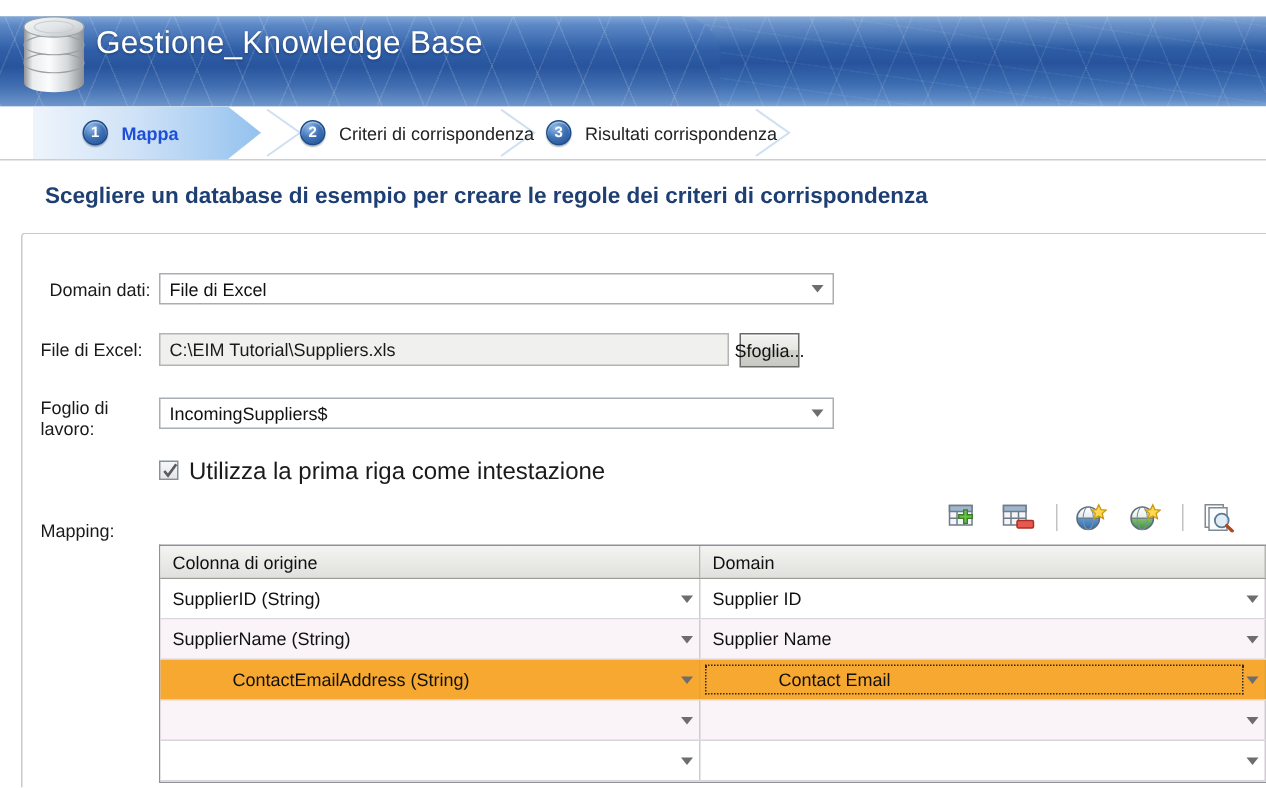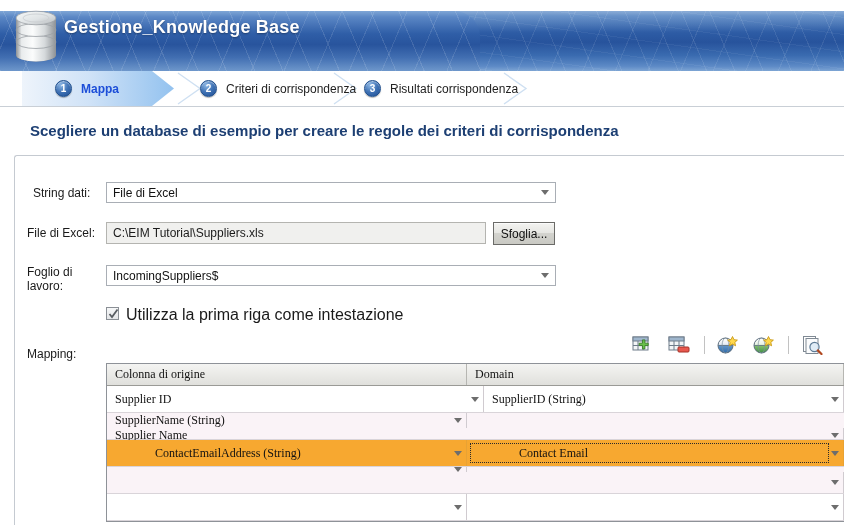--- a/index.html
+++ b/index.html
@@ -61,22 +61,22 @@
   .banner-round::before {
     content: "";
     position: absolute; inset: 0;
     background-image:
       repeating-linear-gradient(67deg, rgba(255,255,255,0.12) 0 1px, transparent 1px 26px),
       repeating-linear-gradient(-67deg, rgba(255,255,255,0.11) 0 1px, transparent 1px 30px);
   }
   .banner-title {
     position: absolute;
     left: 64px; top: 17px;
-    font-size: 18px;
-    font-weight: bold;
+    font-size: 21px;
+    font-weight: normal;
     color: #ffffff;
     letter-spacing: .2px;
     text-shadow: 0 1px 2px rgba(0,0,0,.35);
     white-space: nowrap;
     z-index: 5;
   }
 
   
   .db-logo {
     position: absolute;
@@ -235,21 +235,20 @@
   }
 
   
   .grid {
     position: absolute;
     left: 106px; top: 363px;
     width: 738px;
     border: 1px solid #8e9298;
     border-right: none;
     background: #ffffff;
-    font-family: Liberation Serif, serif;
   }
   .grid-head {
     display: flex;
     height: 22px;
     background: linear-gradient(to bottom, #f2f2f0 0%, #e2e2de 100%);
     border-bottom: 1px solid #9a9a96;
   }
   .gh {
     font-size: 12px; color: #111111;
     display: flex; align-items: center;
@@ -277,21 +276,21 @@
   .gcell.c1 { width: 360px; flex: none; }
   .gcell.c2 { flex: 1; }
   .gcell .txt { flex: 1; overflow: hidden; white-space: nowrap; }
   .gcell .ar {
     width: 0; height: 0;
     border-left: 4px solid transparent;
     border-right: 4px solid transparent;
     border-top: 5px solid #6d6d6d;
     flex: none;
   }
-  .grow.alt { background: #faf3f7; flex-direction: column; }
+  .grow.alt { background: #faf3f7; }
   .grow.plain { background: #ffffff; }
   .grow.selected { background: #f7a830; }
   .grow.selected .gcell { border-right-color: #e8a234; padding-left: 48px; }
   .focus-box {
     position: absolute;
     left: 3px; right: 14px; top: 3px; bottom: 3px;
     border: 1px dotted #2b2b2b;
   }
 </style>
 </head>
@@ -364,31 +363,31 @@
     <div class="step" style="left:364px;">
       <div class="step-num">3</div>
       <div class="step-label inactive">Risultati corrispondenza</div>
     </div>
   </div>
 
   <div class="page-heading">Scegliere un database di esempio per creare le regole dei criteri di corrispondenza</div>
 
   <div class="panel"></div>
 
-  <div class="form-label" style="left:33px; top:186px;">String dati:</div>
+  <div class="form-label" style="left:33px; top:186px;">Domain dati:</div>
   <div class="ctl" style="left:106px; top:182px; width:450px; height:21px;">
     <span class="val">File di Excel</span>
     <span class="arrow-dn"></span>
   </div>
 
   <div class="form-label" style="left:27px; top:226px;">File di Excel:</div>
   <div class="ctl readonlyfield" style="left:106px; top:222px; width:380px; height:22px;">
     <span class="val">C:\EIM Tutorial\Suppliers.xls</span>
   </div>
-  <div class="btn" style="left:493px; top:222px; width:62px; height:23px;">Sfoglia...</div>
+  <div class="btn" style="left:493px; top:222px; width:40px; height:23px;">Sfoglia...</div>
 
   <div class="form-label" style="left:27px; top:265px;">Foglio di</div>
   <div class="form-label" style="left:27px; top:279px;">lavoro:</div>
   <div class="ctl" style="left:106px; top:265px; width:450px; height:21px;">
     <span class="val">IncomingSuppliers$</span>
     <span class="arrow-dn"></span>
   </div>
 
   <div class="cbox" style="left:106px; top:307px;">
     <svg width="11" height="12" viewBox="0 0 11 12">
@@ -472,26 +471,26 @@
   </div>
 
   <div class="grid">
 
     <div class="grid-head">
       <div class="gh c1">Colonna di origine</div>
       <div class="gh c2">Domain</div>
     </div>
 
     <div class="grow plain">
+      <div class="gcell c1">
+        <span class="txt">SupplierID (String)</span>
+        <span class="ar"></span>
+      </div>
       <div class="gcell c2">
         <span class="txt">Supplier ID</span>
-        <span class="ar"></span>
-      </div>
-      <div class="gcell c1">
-        <span class="txt">SupplierID (String)</span>
         <span class="ar"></span>
       </div>
     </div>
 
     <div class="grow alt">
       <div class="gcell c1">
         <span class="txt">SupplierName (String)</span>
         <span class="ar"></span>
       </div>
       <div class="gcell c2">

